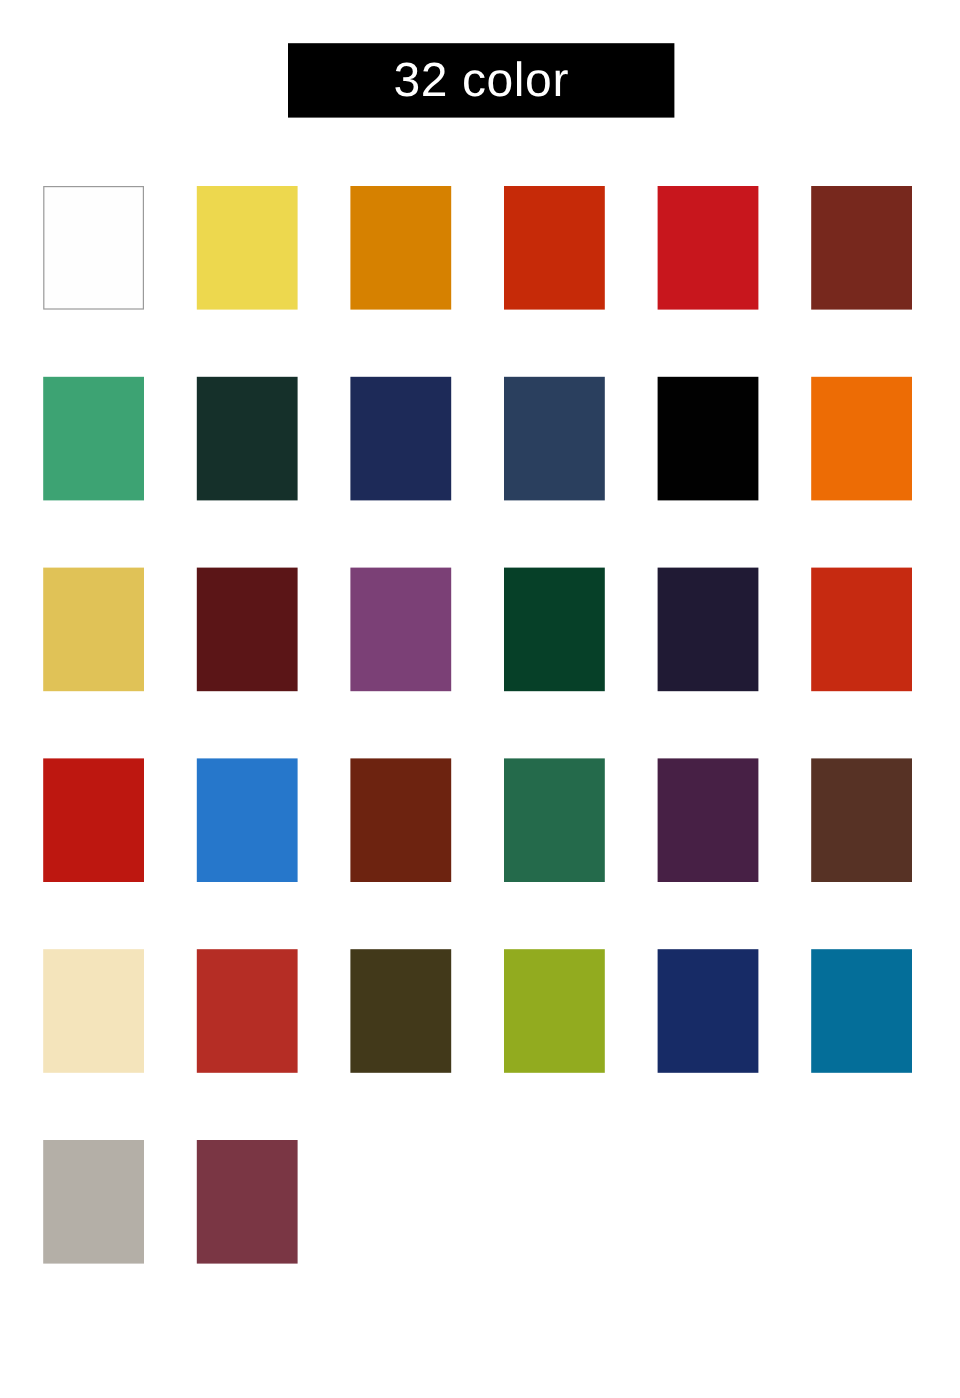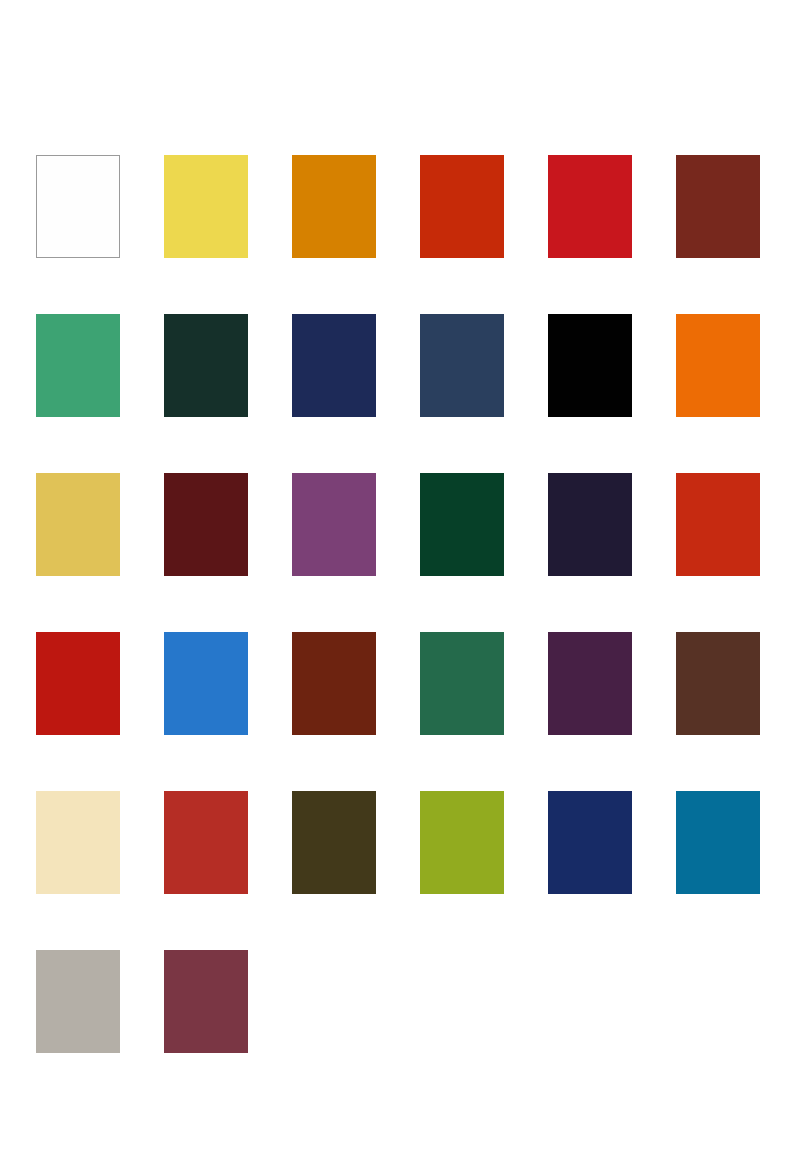--- a/index.html
+++ b/index.html
@@ -65,20 +65,23 @@
   }
   .swatch.bordered {
     border: 1px solid #9a9a9a;
   }
 </style>
 </head>
 <body>
 
 <div class="page">
 
+  <div class="title-banner">
+    <span class="title-text">32 color</span>
+  </div>
 
   <div class="swatch-grid">
       <div class="swatch-row">
         <div class="swatch bordered" style="background-color: rgb(254, 254, 254);"></div>
         <div class="swatch" style="background-color: rgb(237, 216, 78);"></div>
         <div class="swatch" style="background-color: rgb(214, 129, 0);"></div>
         <div class="swatch" style="background-color: rgb(198, 42, 8);"></div>
         <div class="swatch" style="background-color: rgb(200, 22, 29);"></div>
         <div class="swatch" style="background-color: rgb(119, 40, 29);"></div>
       </div>

